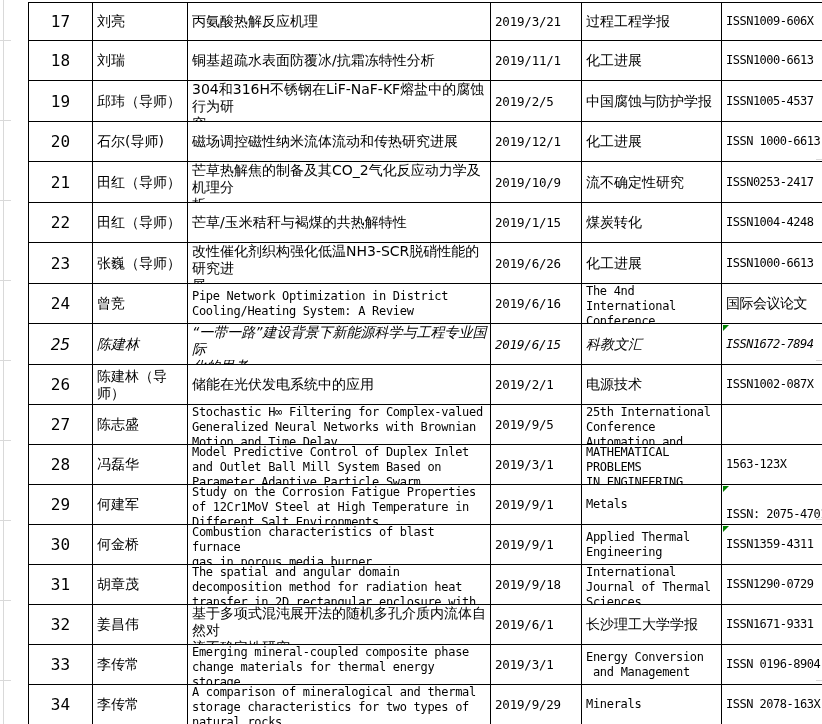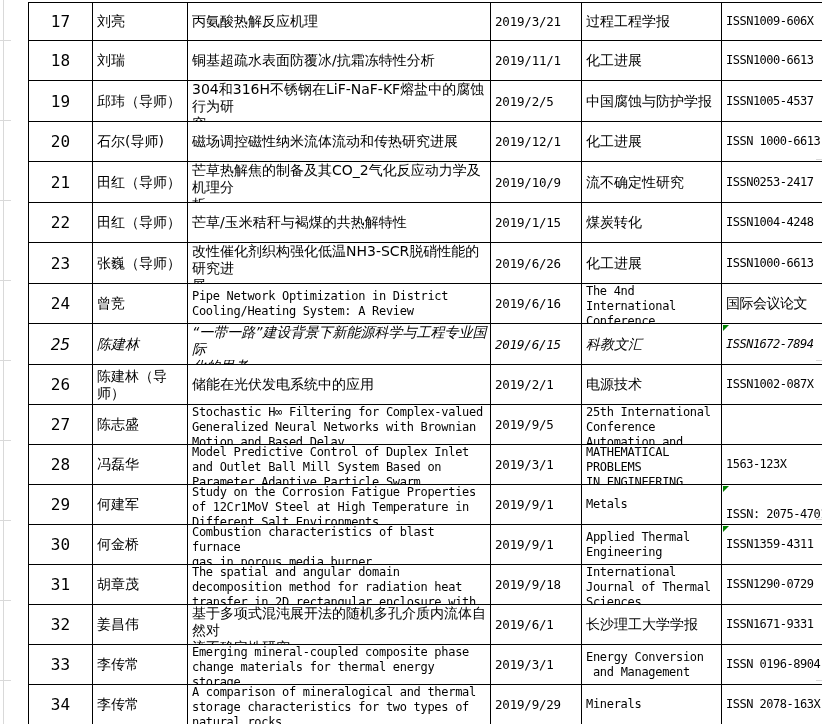--- a/index.html
+++ b/index.html
@@ -407,21 +407,21 @@
           </td>
       <td class="c-author">
             <div class="cw" style="height: 39px;">
               <span class="cell-text zh">陈志盛</span>
             </div>
           </td>
       <td class="c-title">
             <div class="cw top" style="height: 39px;">
               <span class="cell-text">Stochastic H∞ Filtering for Complex-valued
 Generalized Neural Networks with Brownian
-Motion and Based Delay</span>
+Motion and Time Delay</span>
             </div>
           </td>
       <td class="c-date">
             <div class="cw" style="height: 39px;">
               <span class="cell-text">2019/9/5</span>
             </div>
           </td>
       <td class="c-journal">
             <div class="cw top" style="height: 39px;">
               <span class="cell-text">25th International

